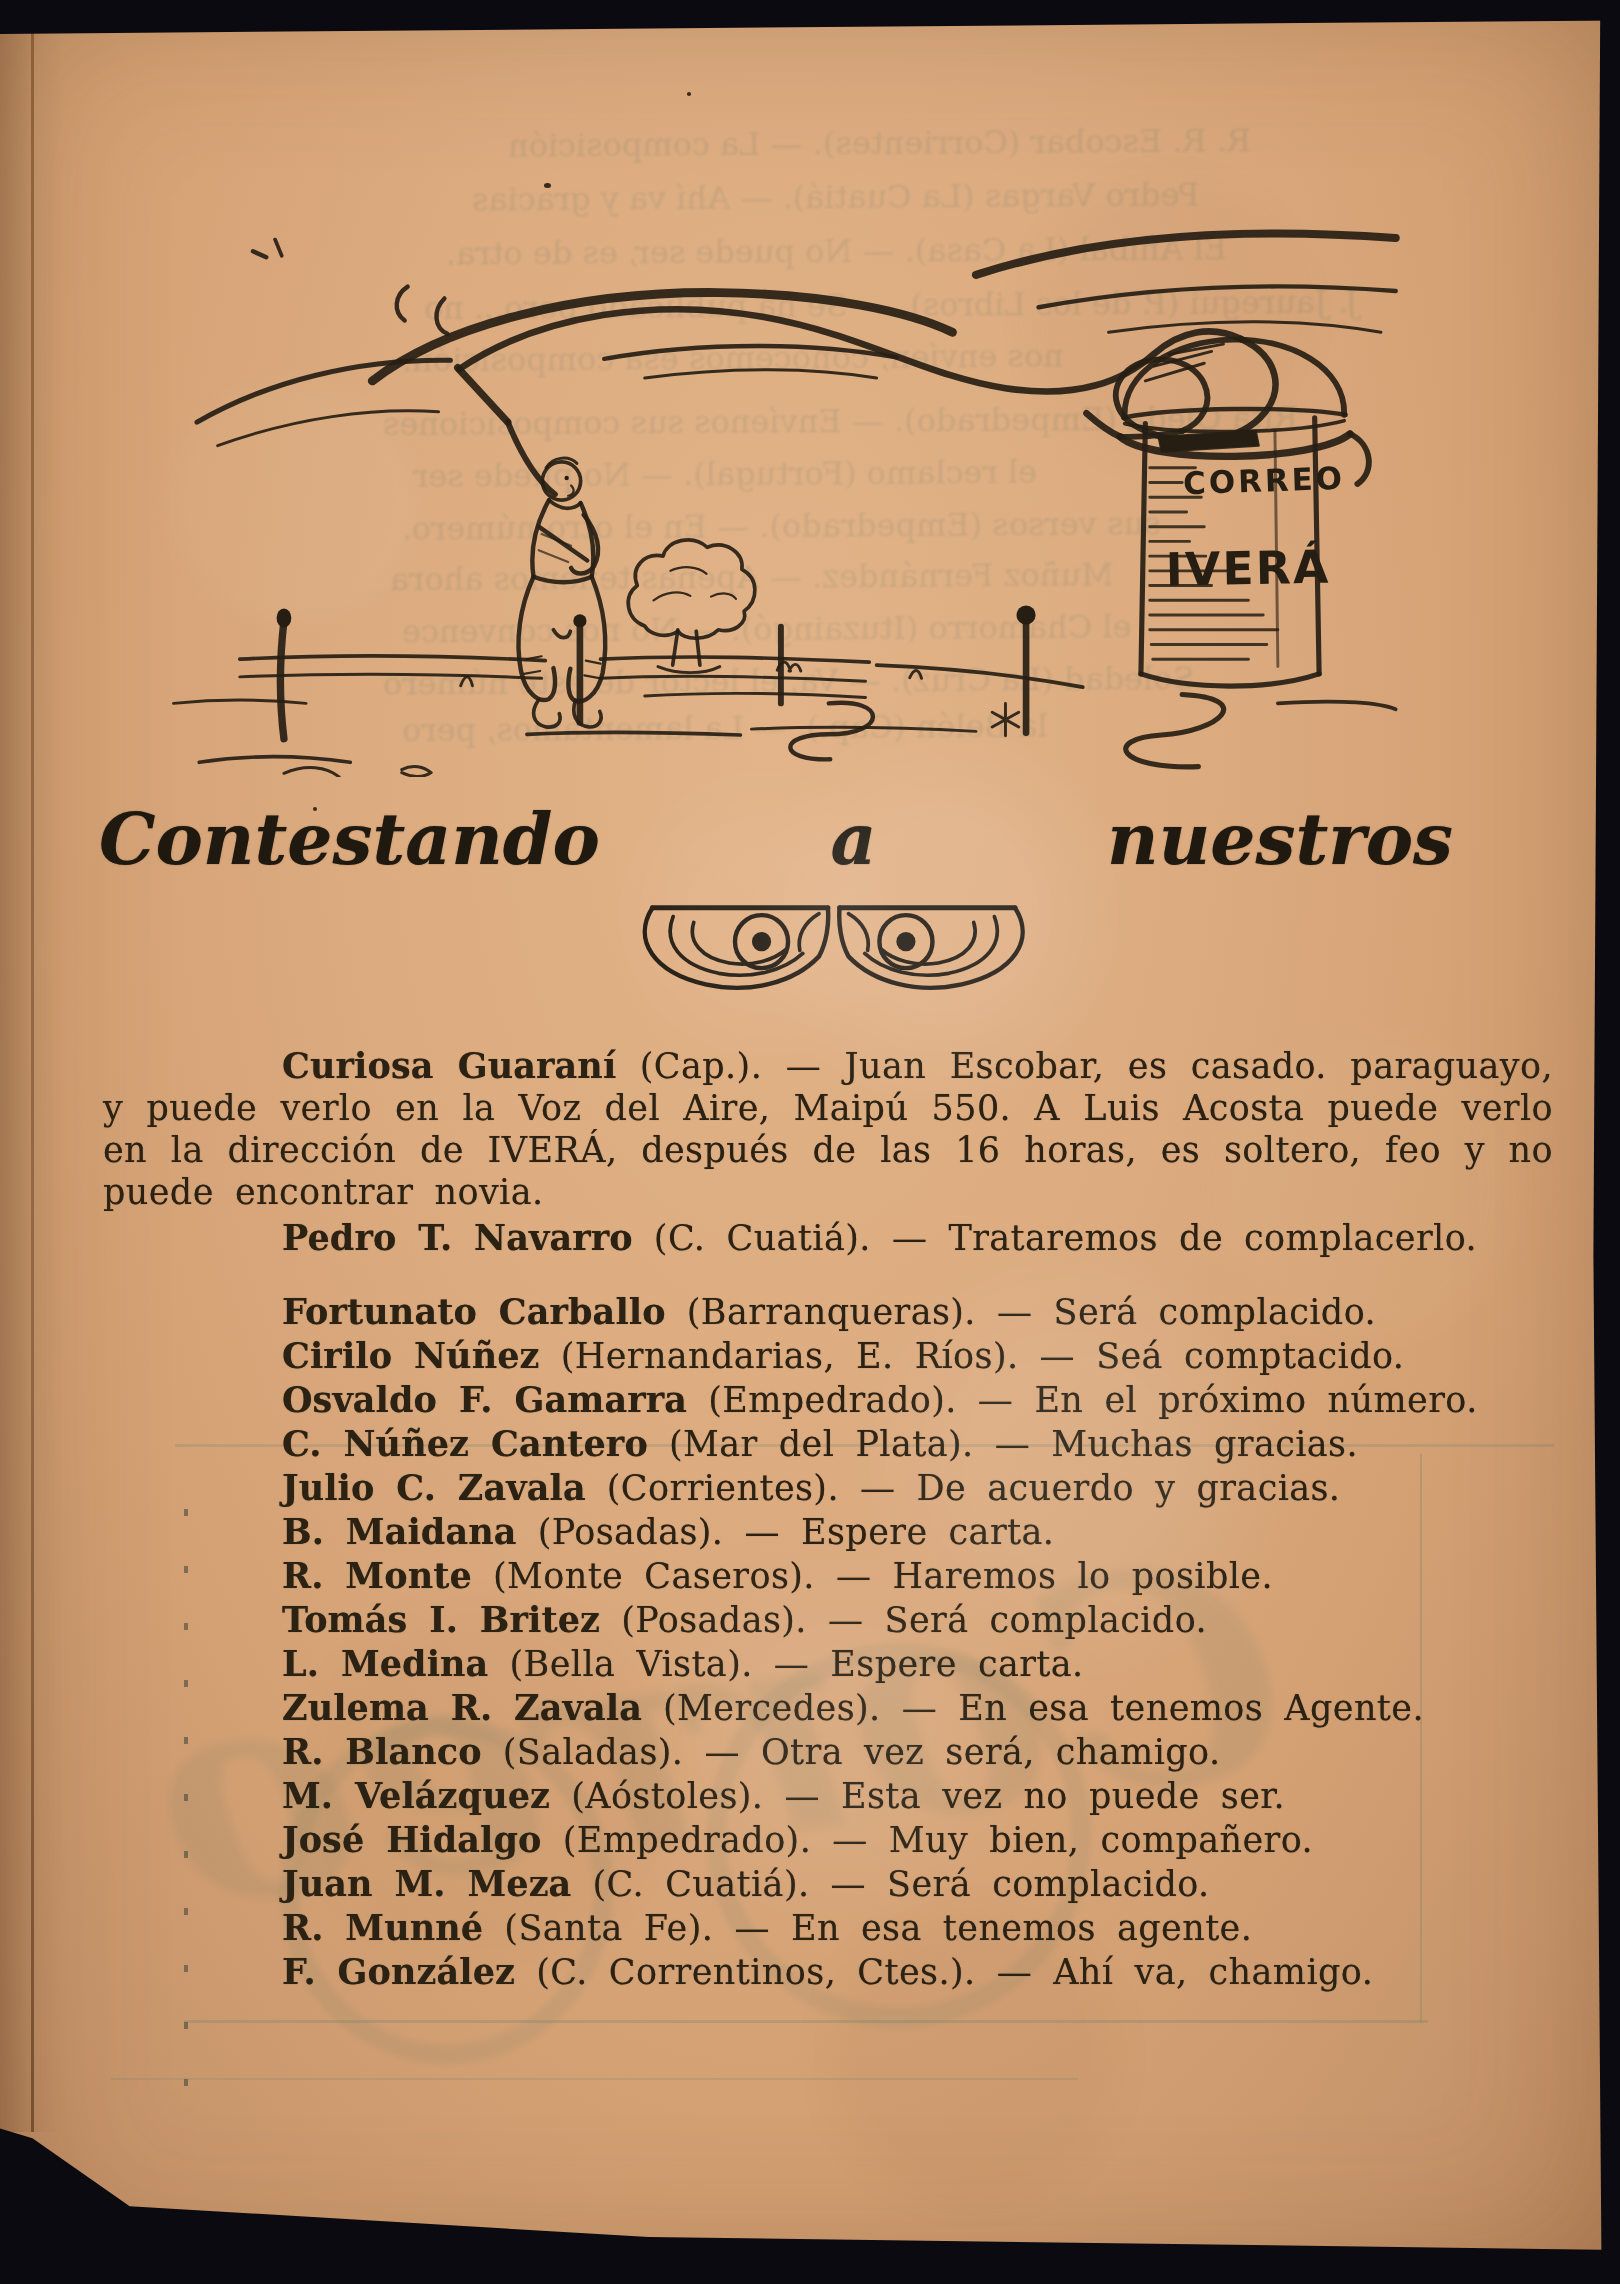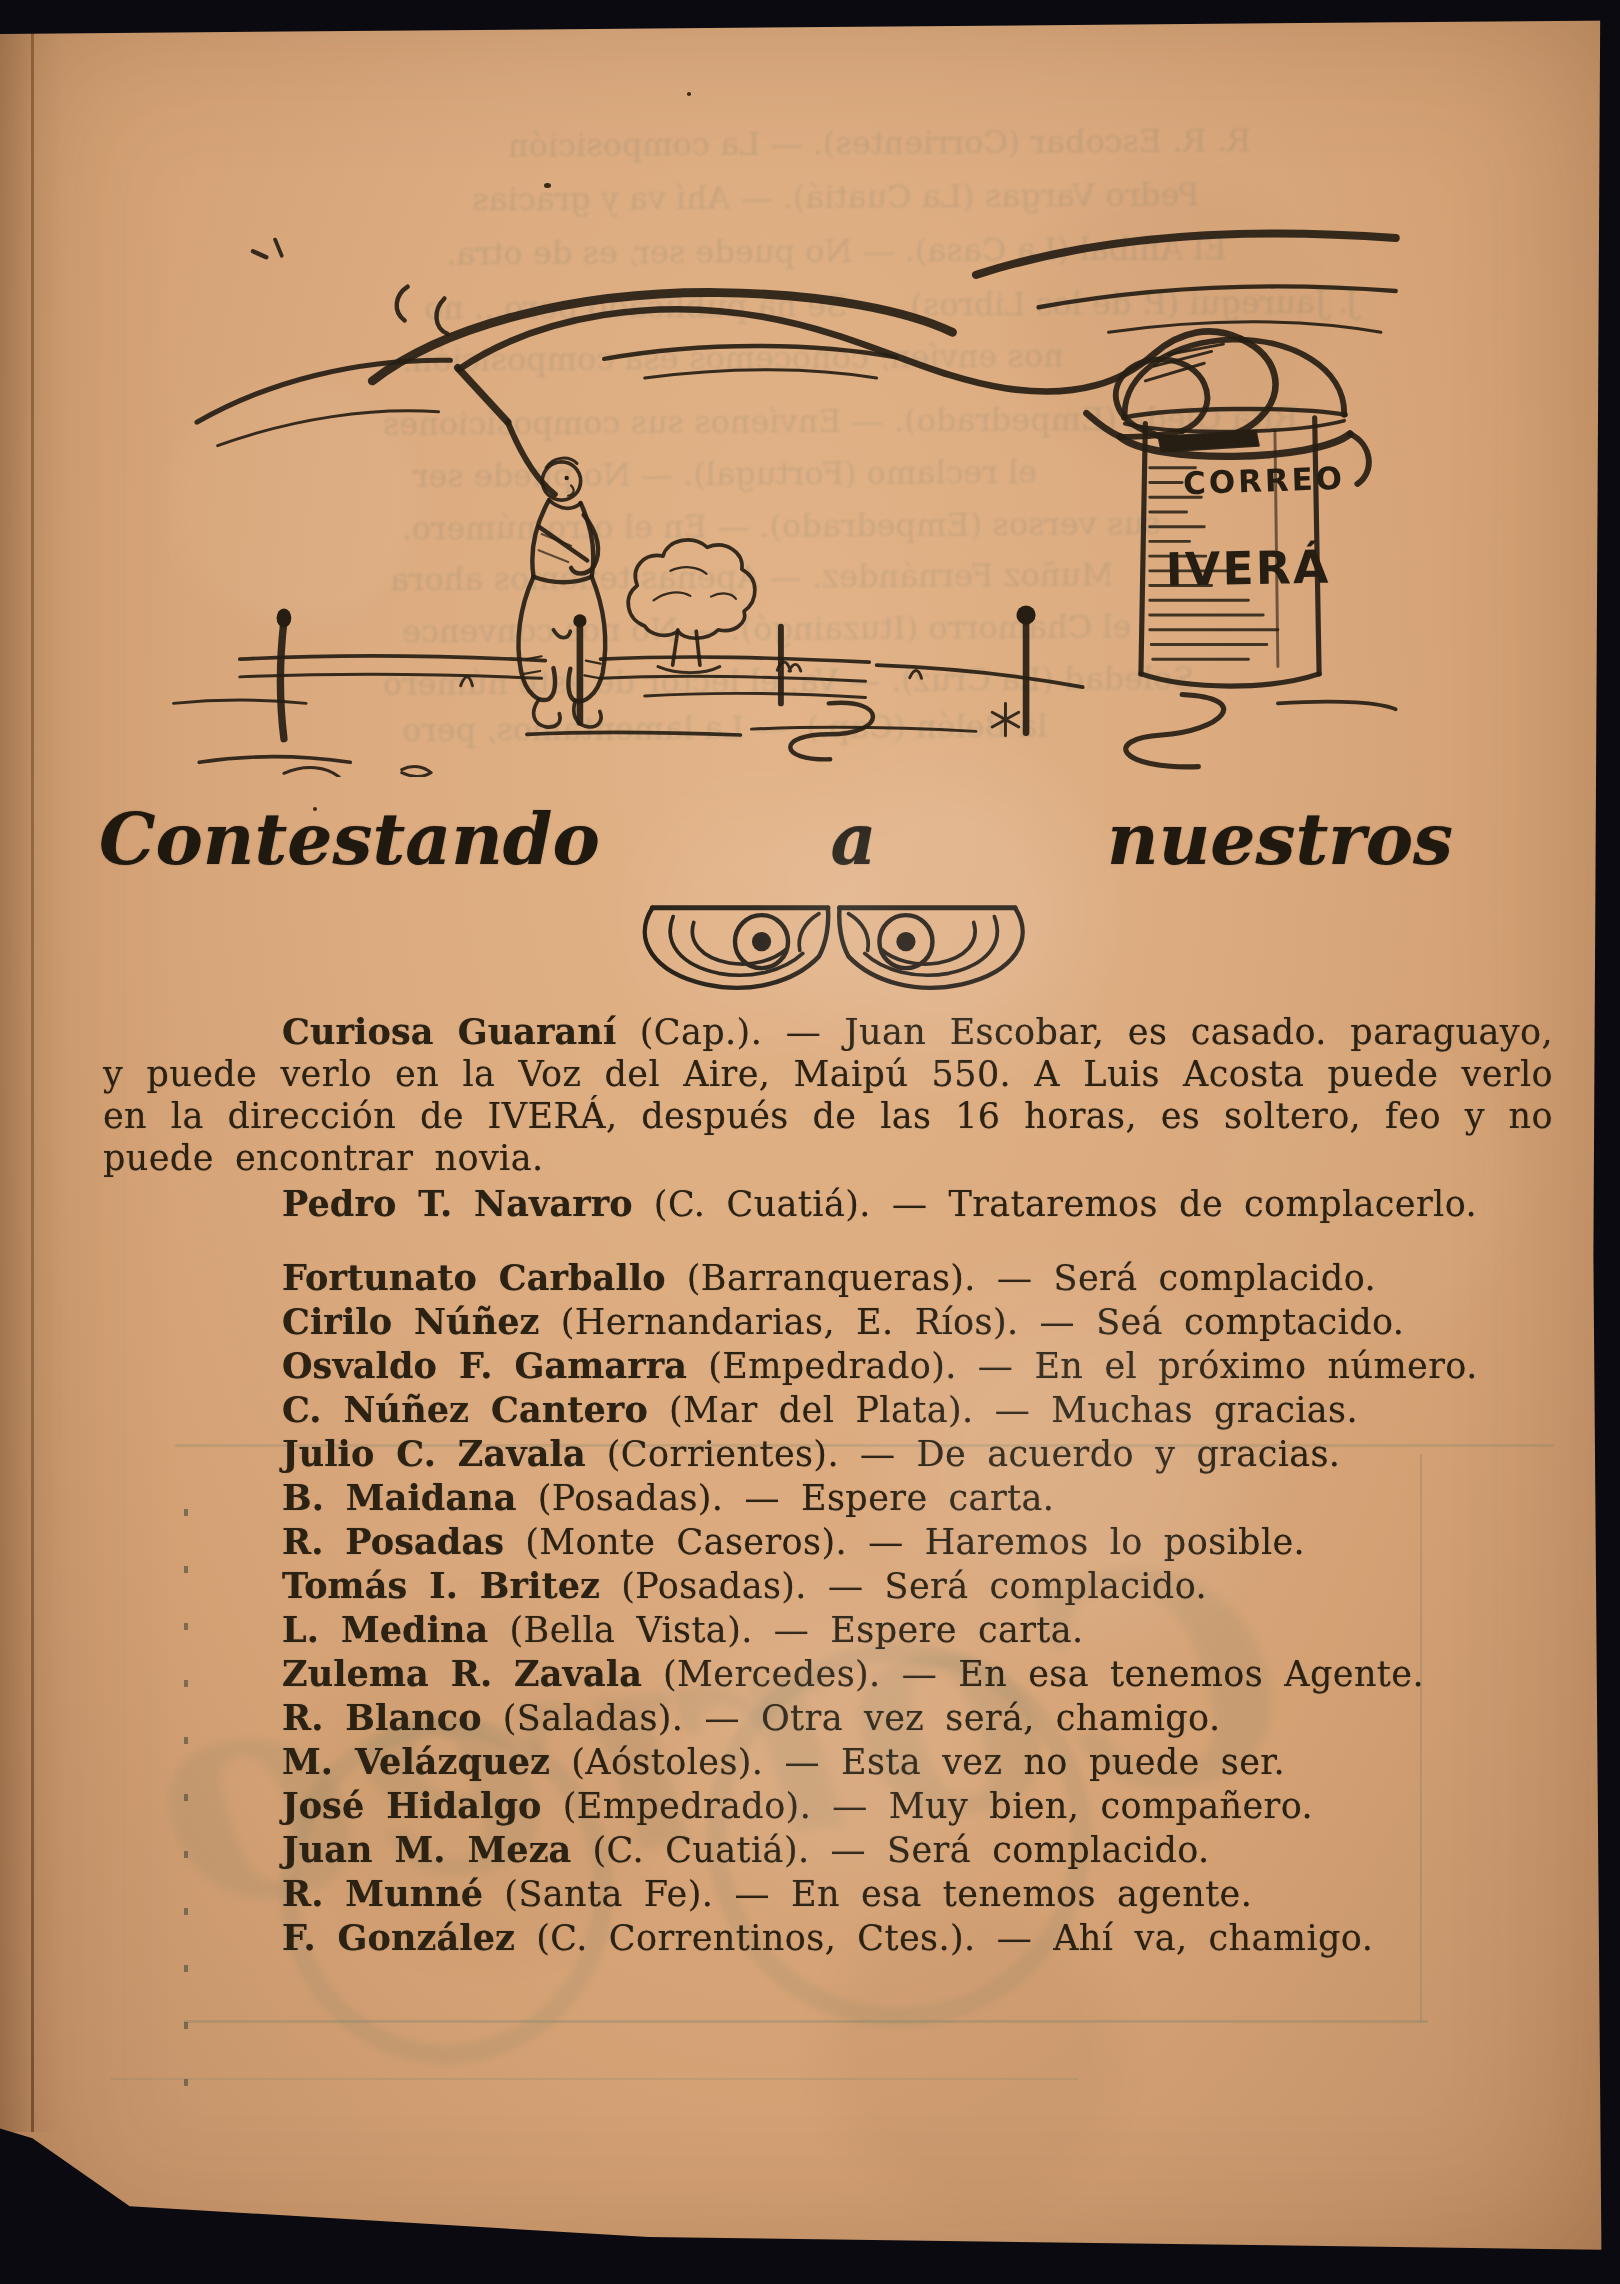--- a/index.html
+++ b/index.html
@@ -53,21 +53,21 @@
   .illus{position:absolute;left:125px;top:188px;width:1275px;height:589px;}
   .illus svg{width:100%;height:100%;}
   
   .title-row{position:absolute;left:99px;top:797px;width:1354px;display:flex;
     justify-content:space-between;align-items:flex-end;
     font-size:71px;font-weight:bold;font-style:italic;color:#1f1910;
     text-shadow:0 0 1.2px rgba(31,25,16,.5);}
   
   .ornament{position:absolute;left:623px;top:893px;width:420px;height:109px;}
   
-  .letters{position:absolute;left:103px;top:1011px;width:1450px;
+  .letters{position:absolute;left:103px;top:1045px;width:1450px;
     font-size:35px;line-height:42px;letter-spacing:0.4px;word-spacing:9.6px;
     text-shadow:0 0 0.9px rgba(43,34,20,.5);}
   .letters p{margin:0;}
   .entry{text-indent:179px;}
   .para{text-align:justify;margin-bottom:3.7px !important;}
   .entries-gap{height:28px;}
   .single{line-height:44px;white-space:nowrap;}
   .letters b{font-weight:bold;letter-spacing:0.1px;}
 </style>
 </head>
@@ -226,21 +226,21 @@
     <div>
         <p class="entry para"><b>Curiosa Guaraní</b> (Cap.). — Juan Escobar, es casado. para­guayo, y puede verlo en la Voz del Aire, Maipú 550. A Luis Acosta puede verlo en la dirección de IVERÁ, después de las 16 horas, es soltero, feo y no puede encontrar novia.</p>
         <p class="entry para"><b>Pedro T. Navarro</b> (C. Cuatiá). — Trataremos de compla­cerlo.</p>
         <div class="entries-gap"></div>
         <p class="entry single"><b>Fortunato Carballo</b> (Barranqueras). — Será complacido.</p>
         <p class="entry single"><b>Cirilo Núñez</b> (Hernandarias, E. Ríos). — Seá comptacido.</p>
         <p class="entry single"><b>Osvaldo F. Gamarra</b> (Empedrado). — En el próximo número.</p>
         <p class="entry single"><b>C. Núñez Cantero</b> (Mar del Plata). — Muchas gracias.</p>
         <p class="entry single"><b>Julio C. Zavala</b> (Corrientes). — De acuerdo y gracias.</p>
         <p class="entry single"><b>B. Maidana</b> (Posadas). — Espere carta.</p>
-        <p class="entry single"><b>R. Posadas</b> (Monte Caseros). — Haremos lo posible.</p>
+        <p class="entry single"><b>R. Monte</b> (Monte Caseros). — Haremos lo posible.</p>
         <p class="entry single"><b>Tomás I. Britez</b> (Posadas). — Será complacido.</p>
         <p class="entry single"><b>L. Medina</b> (Bella Vista). — Espere carta.</p>
         <p class="entry single"><b>Zulema R. Zavala</b> (Mercedes). — En esa tenemos Agente.</p>
         <p class="entry single"><b>R. Blanco</b> (Saladas). — Otra vez será, chamigo.</p>
         <p class="entry single"><b>M. Velázquez</b> (Aóstoles). — Esta vez no puede ser.</p>
         <p class="entry single"><b>José Hidalgo</b> (Empedrado). — Muy bien, compañero.</p>
         <p class="entry single"><b>Juan M. Meza</b> (C. Cuatiá). — Será complacido.</p>
         <p class="entry single"><b>R. Munné</b> (Santa Fe). — En esa tenemos agente.</p>
         <p class="entry single"><b>F. González</b> (C. Correntinos, Ctes.). — Ahí va, chamigo.</p>
       </div>

